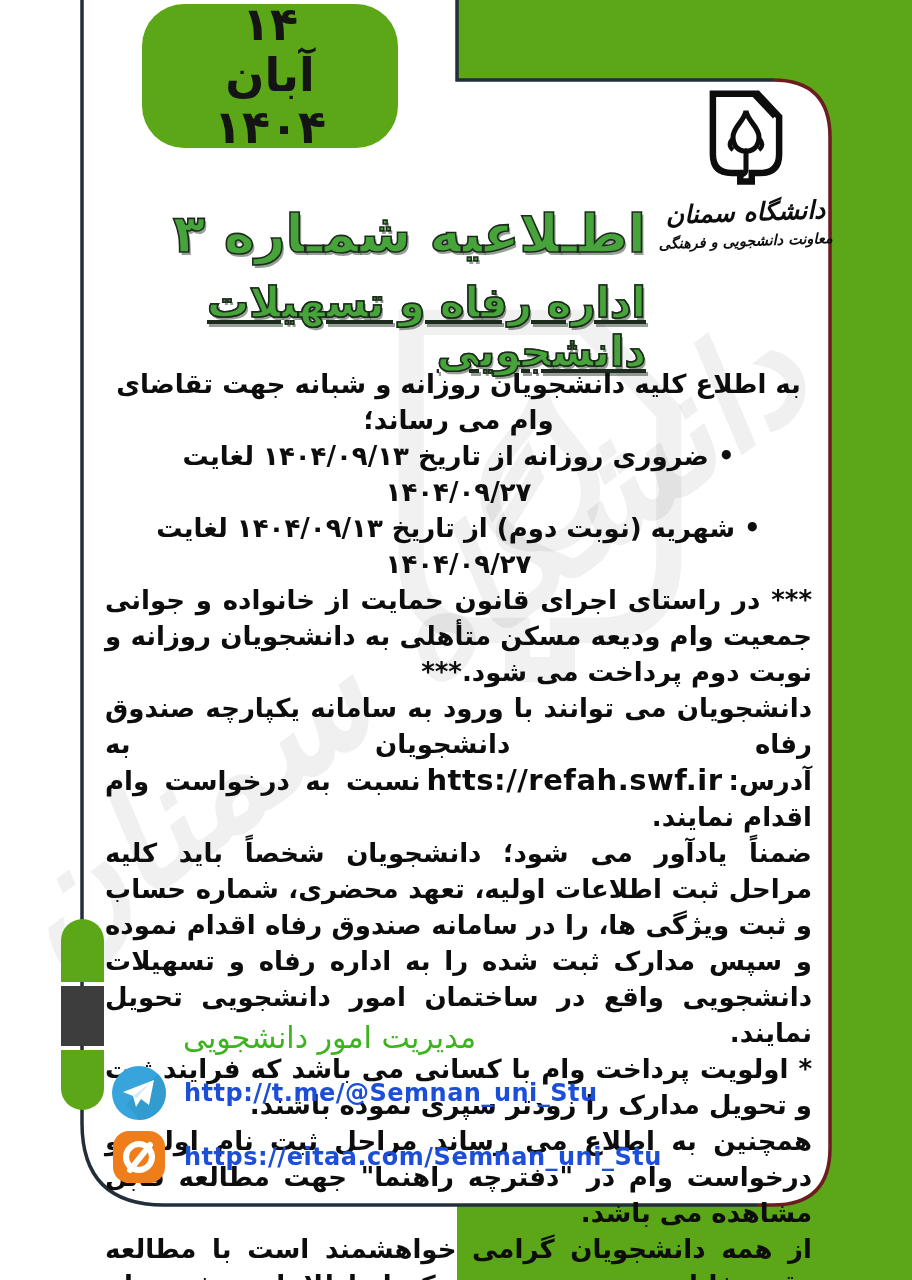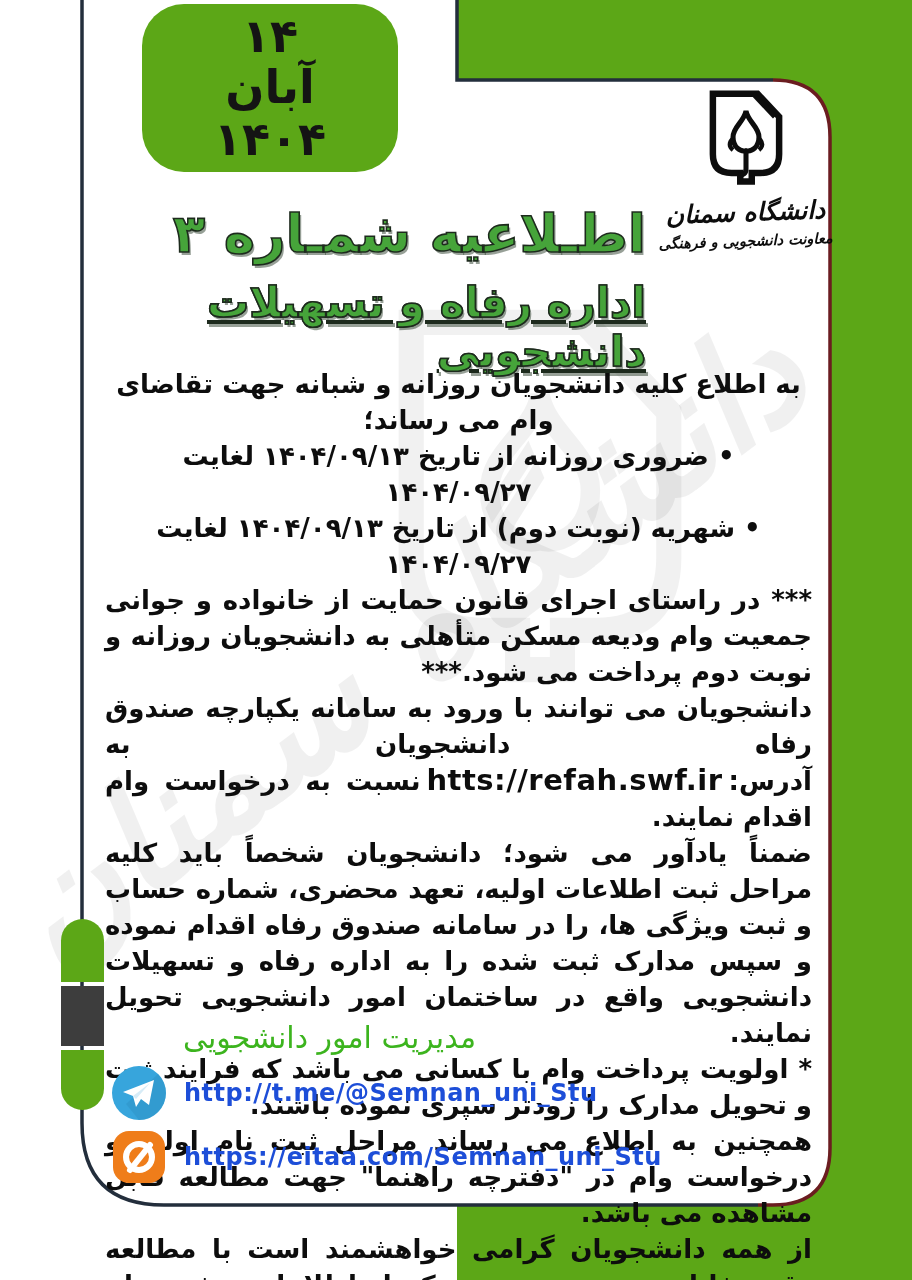--- a/index.html
+++ b/index.html
@@ -8,21 +8,21 @@
   .poster *{box-sizing:border-box;}
   .frame{position:absolute;left:0;top:0;z-index:0;}
 
   
   .wm{position:absolute;z-index:1;color:#000;opacity:0.055;pointer-events:none;}
   .wm-text{left:-30px;top:860px;font-size:150px;font-weight:bold;font-style:italic;
            white-space:nowrap;transform:rotate(-37deg);transform-origin:left top;direction:rtl;}
   .wm-emblem{left:330px;top:300px;opacity:0.05;}
 
   
-  .date-badge{position:absolute;z-index:3;left:142px;top:4px;width:256px;height:168px;
+  .date-badge{position:absolute;z-index:3;left:142px;top:4px;width:256px;height:144px;
               background:#5ca717;border-radius:42px;display:flex;flex-direction:column;
               align-items:center;justify-content:center;color:#141414;font-weight:bold;
               font-size:46px;line-height:1.12;text-align:center;direction:rtl;}
 
   
   .logo-block{position:absolute;z-index:2;left:648px;top:88px;width:195px;text-align:center;direction:rtl;}
   .logo-block .emblem{display:block;margin:0 auto;}
   .uni-name{font-size:25px;font-weight:bold;font-style:italic;color:#0d0d0d;margin-top:2px;
             transform:rotate(-2deg);}
   .dept-name{font-size:14.5px;font-weight:bold;font-style:italic;color:#0d0d0d;margin-top:6px;

